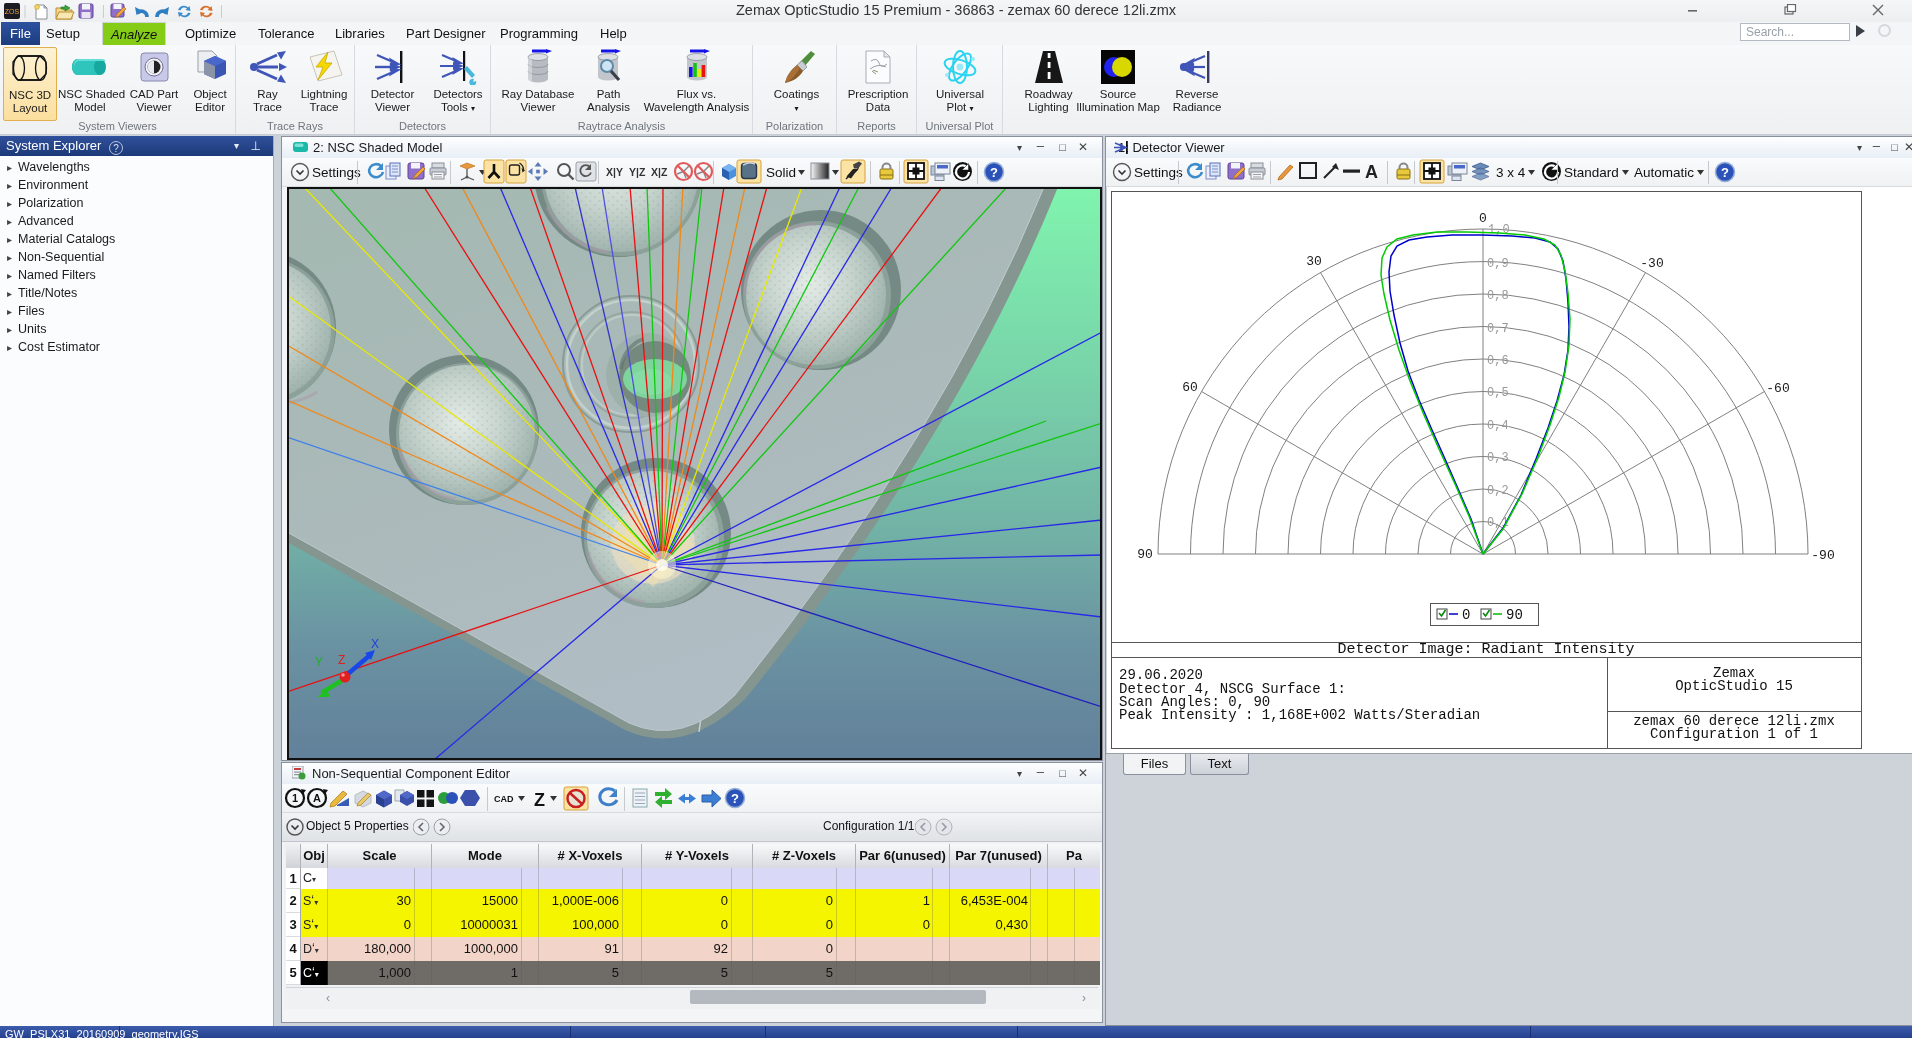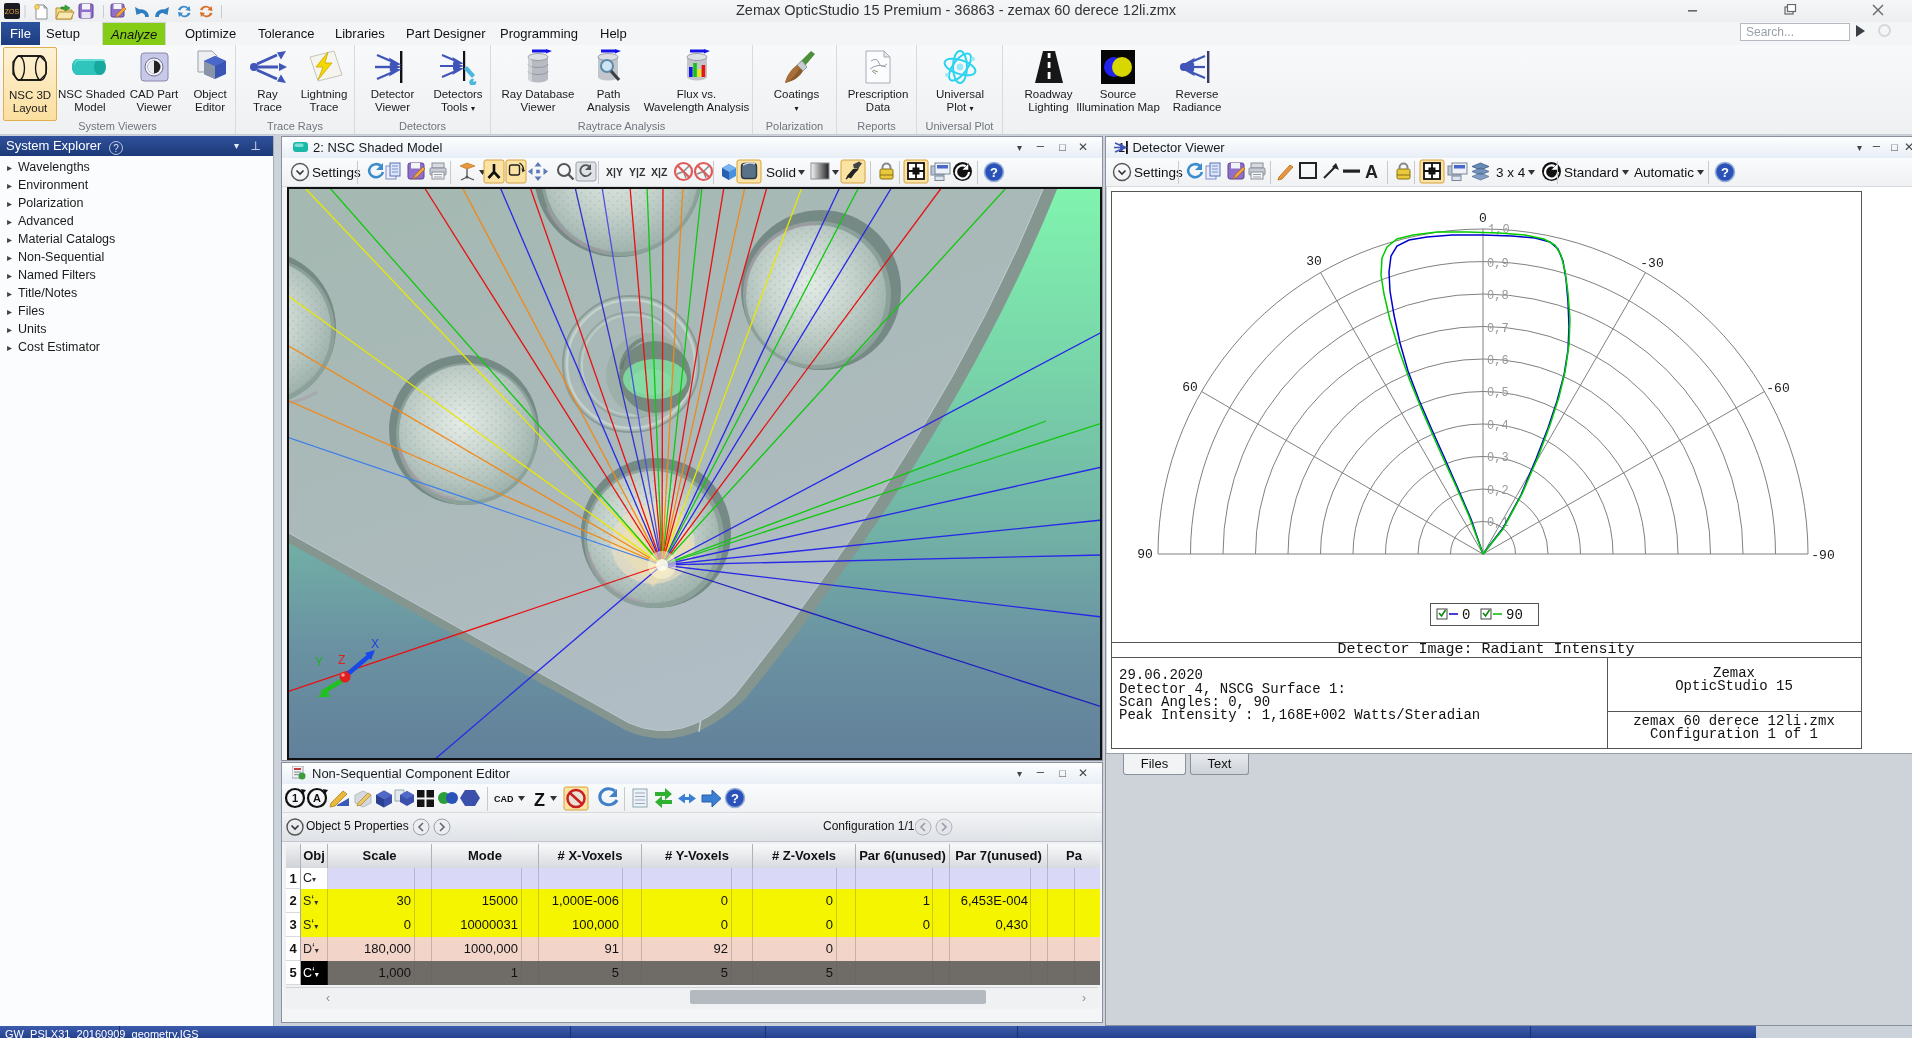--- a/index.html
+++ b/index.html
@@ -41,21 +41,21 @@
 
 
 .hdr { top:2px; height:24px; font-size:13px; font-weight:bold; color:#111; text-align:center; line-height:24px; border-right:1px solid #b0b4ba; overflow:hidden; }
 .rn { left:2px; width:15px; height:24px; font-size:13px; font-weight:bold; color:#111; text-align:center; line-height:24px; background:#fff; border-right:1px solid #c0c4ca; border-bottom:1px solid #d8dade; }
 .ob { left:17px; width:27px; height:24px; font-size:12.5px; color:#222; line-height:24px; padding-left:2px; overflow:hidden; white-space:nowrap; }
 .ob span { font-size:8px; color:#333; }
 .val { height:24px; font-size:13px; color:#111; text-align:right; line-height:24px; }
 .gv { position:absolute; top:26px; width:1px; height:117px; background:rgba(90,90,90,0.28); }
 
 
-#statusbar { position:absolute; left:0; top:1026px; width:1756px; height:12px; background:linear-gradient(#3c5cac,#24418e); }
+#statusbar { position:absolute; left:0; top:1026px; width:1912px; height:12px; background:linear-gradient(#3c5cac,#24418e); }
 #statusbar .txt { position:absolute; left:5px; top:2px; color:#fff; font-size:11px; }
 .sdiv { position:absolute; top:0; width:1px; height:12px; background:#1a3070; }
 </style>
 </head>
 <body>
 <div id="app">
   <div id="titlebar">
     <div id="titletext">Zemax OpticStudio 15 Premium - 36863 - zemax 60 derece 12li.zmx</div>
     <svg class="abs" style="left:3px;top:2px" width="230" height="19" viewBox="0 0 230 19">
       <rect x="1" y="1" width="16" height="16" rx="2" fill="#1a1a22"></rect>

